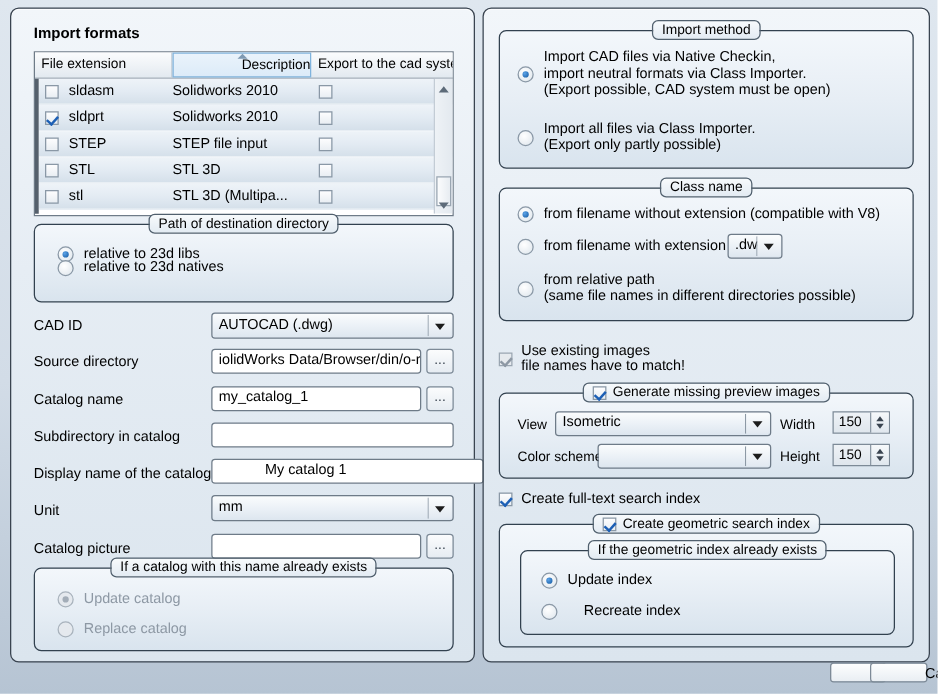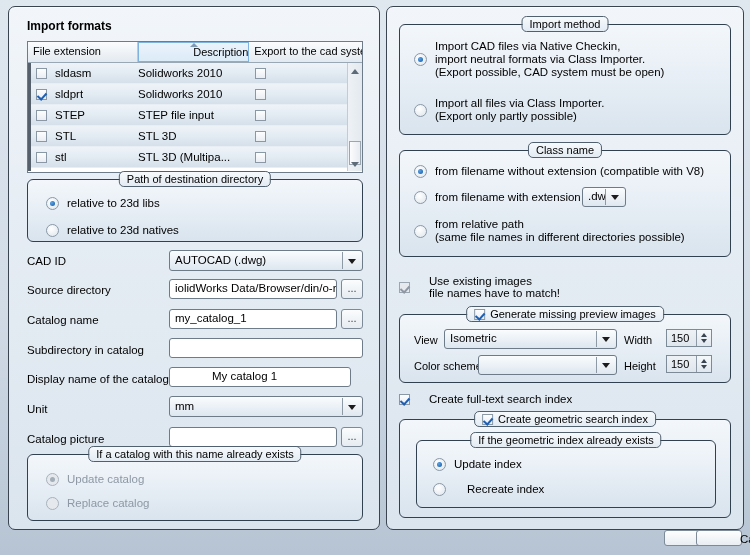--- a/index.html
+++ b/index.html
@@ -107,21 +107,21 @@
   .spin{position:absolute;box-sizing:border-box;height:18px;width:46px;
      background:linear-gradient(180deg,#eef2f6,#dfe6ed);border:1px solid #7d8a97;
      font-size:11px;padding:2px 0 0 4px;}
   .spin-btns{position:absolute;right:0;top:0;bottom:0;width:14px;
      background:linear-gradient(180deg,#f6f9fb,#e0e7ee);border-left:1px solid #8d99a5;}
   .spin-btns::before,.spin-btns::after{content:"";position:absolute;left:50%;margin-left:-3px;width:0;height:0;
      border-left:3px solid transparent;border-right:3px solid transparent;}
   .spin-btns::before{top:3px;border-bottom:4px solid #3a4450;}
   .spin-btns::after{bottom:3px;border-top:4px solid #3a4450;}
 
-  .cbrow{position:absolute;display:flex;align-items:center;gap:19px;font-size:11.5px;}
+  .cbrow{position:absolute;display:flex;align-items:center;gap:7px;font-size:11.5px;}
 
   .btn{position:absolute;box-sizing:border-box;height:16px;
      background:linear-gradient(180deg,#fdfefe,#e9eef3);border:1px solid #7d8a97;border-radius:3px;
      font-size:11.5px;text-align:center;line-height:17px;padding-left:43px;}
 </style>
 </head>
 <body>
 
 <div class="panel" id="left-panel">
 
@@ -198,21 +198,21 @@
       </div>
     </div>
   </div>
 
   <div class="group" style="left:18px;top:172px;width:336px;height:63px;">
     <div class="group-title">Path of destination directory</div>
     <div class="rrow" style="position:absolute;left:18px;top:17px;">
       <span class="radio on"></span>
       <span class="rtext">relative to 23d libs</span>
     </div>
-    <div class="rrow" style="position:absolute;left:18px;top:44px;justify-content:center;">
+    <div class="rrow" style="position:absolute;left:18px;top:28px;justify-content:center;">
       <span class="radio"></span>
       <span class="rtext">relative to 23d natives</span>
     </div>
   </div>
 
   <div class="lbl" style="left:18px;top:248px;">CAD ID</div>
   <div class="combo" style="left:160px;top:243px;width:194px;">
     <span>AUTOCAD (.dwg)</span>
     <span class="combo-arrow"></span>
   </div>
@@ -222,21 +222,21 @@
   <div class="ellip" style="left:332px;top:272px;">...</div>
 
   <div class="lbl" style="left:18px;top:307px;">Catalog name</div>
   <div class="fld" style="left:160px;top:302px;width:168px;">my_catalog_1</div>
   <div class="ellip" style="left:332px;top:302px;">...</div>
 
   <div class="lbl" style="left:18px;top:337px;">Subdirectory in catalog</div>
   <div class="fld" style="left:160px;top:331px;width:194px;"></div>
 
   <div class="lbl" style="left:18px;top:366px;">Display name of the catalog</div>
-  <div class="fld" style="left:160px;top:360px;width:182px;padding-left:42px;">My catalog 1</div>
+  <div class="fld" style="left:160px;top:360px;width:218px;padding-left:42px;">My catalog 1</div>
 
   <div class="lbl" style="left:18px;top:396px;">Unit</div>
   <div class="combo" style="left:160px;top:389px;width:194px;">
     <span>mm</span>
     <span class="combo-arrow"></span>
   </div>
 
   <div class="lbl" style="left:18px;top:426px;">Catalog picture</div>
   <div class="fld" style="left:160px;top:420px;width:168px;"></div>
   <div class="ellip" style="left:332px;top:420px;">...</div>

